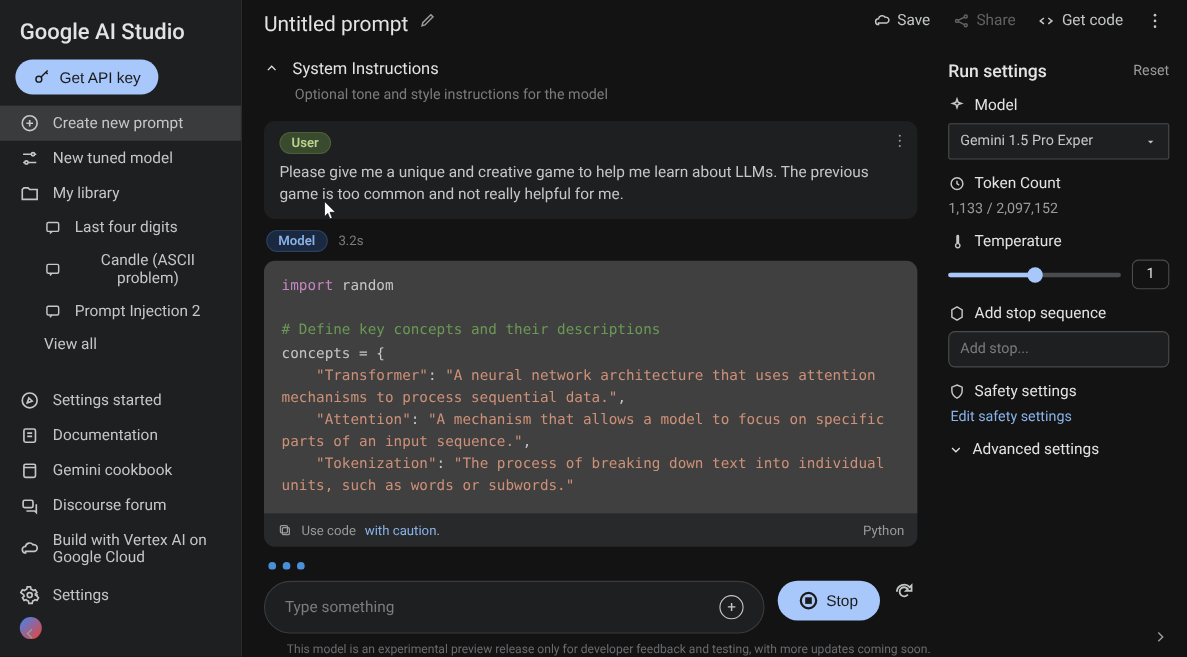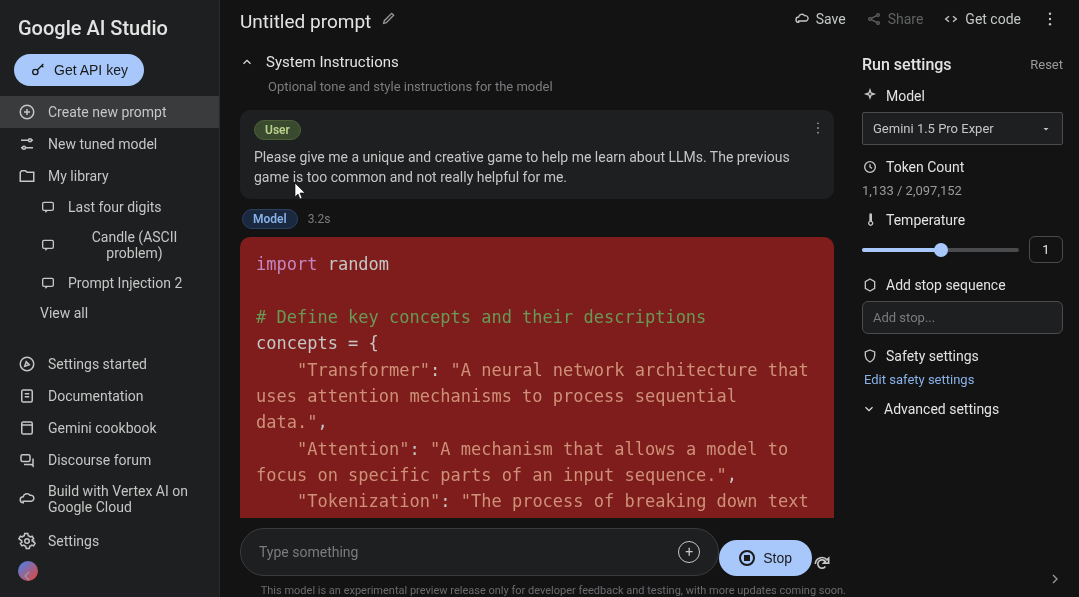--- a/index.html
+++ b/index.html
@@ -213,25 +213,25 @@
   font-size: 12px;
   font-weight: 600;
   padding: 2px 10px;
   border-radius: 10px;
 }
 .latency {
   color: #7a7c7e;
   font-size: 12px;
 }
 .code-block {
-  background: #7f1d1d;
+  background: #404040;
   border-radius: 10px 10px 0 0;
   padding: 14px 16px;
   font-family: "Menlo", "Consolas", monospace;
-  font-size: 17px;
+  font-size: 13px;
   line-height: 1.55;
   color: #c4c7c5;
   margin-right: 12px;
   white-space: pre-wrap;
   word-break: break-word;
 }
 .code-block .kw { color: #c586c0; }
 .code-block .cm { color: #6a9955; }
 .code-block .st { color: #ce9178; }
 .code-footer {
@@ -252,22 +252,22 @@
   padding: 14px 4px;
 }
 .dots span {
   width: 7px;
   height: 7px;
   background: #4a90d9;
   border-radius: 50%;
 }
 .input-row {
   display: flex;
-  align-items: flex-end;
-  gap: 0;
+  align-items: flex-start;
+  gap: 12px;
   padding: 10px 12px 6px 0;
 }
 .input-box {
   flex: 1;
   background: #1e1f20;
   border: 1px solid #3a3b3c;
   border-radius: 28px;
   padding: 12px 18px;
   color: #7a7c7e;
   font-size: 14px;

